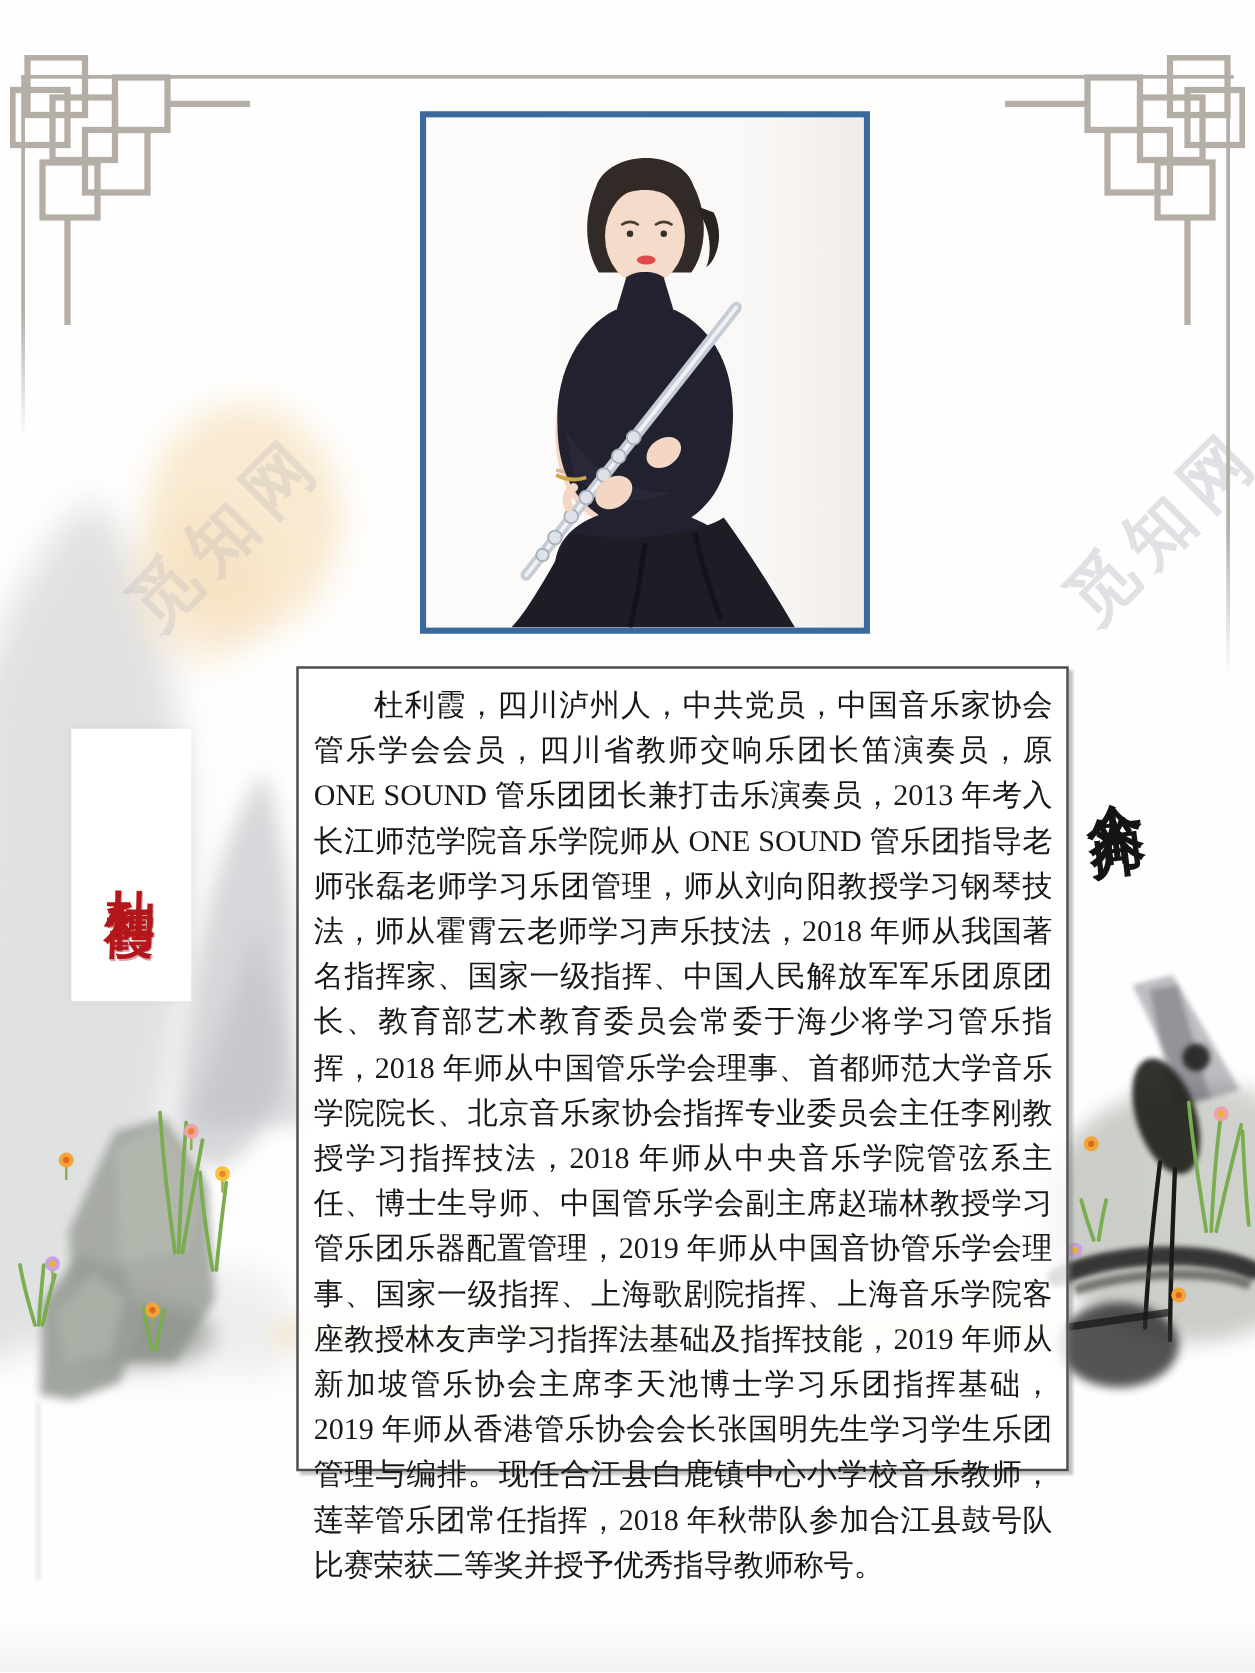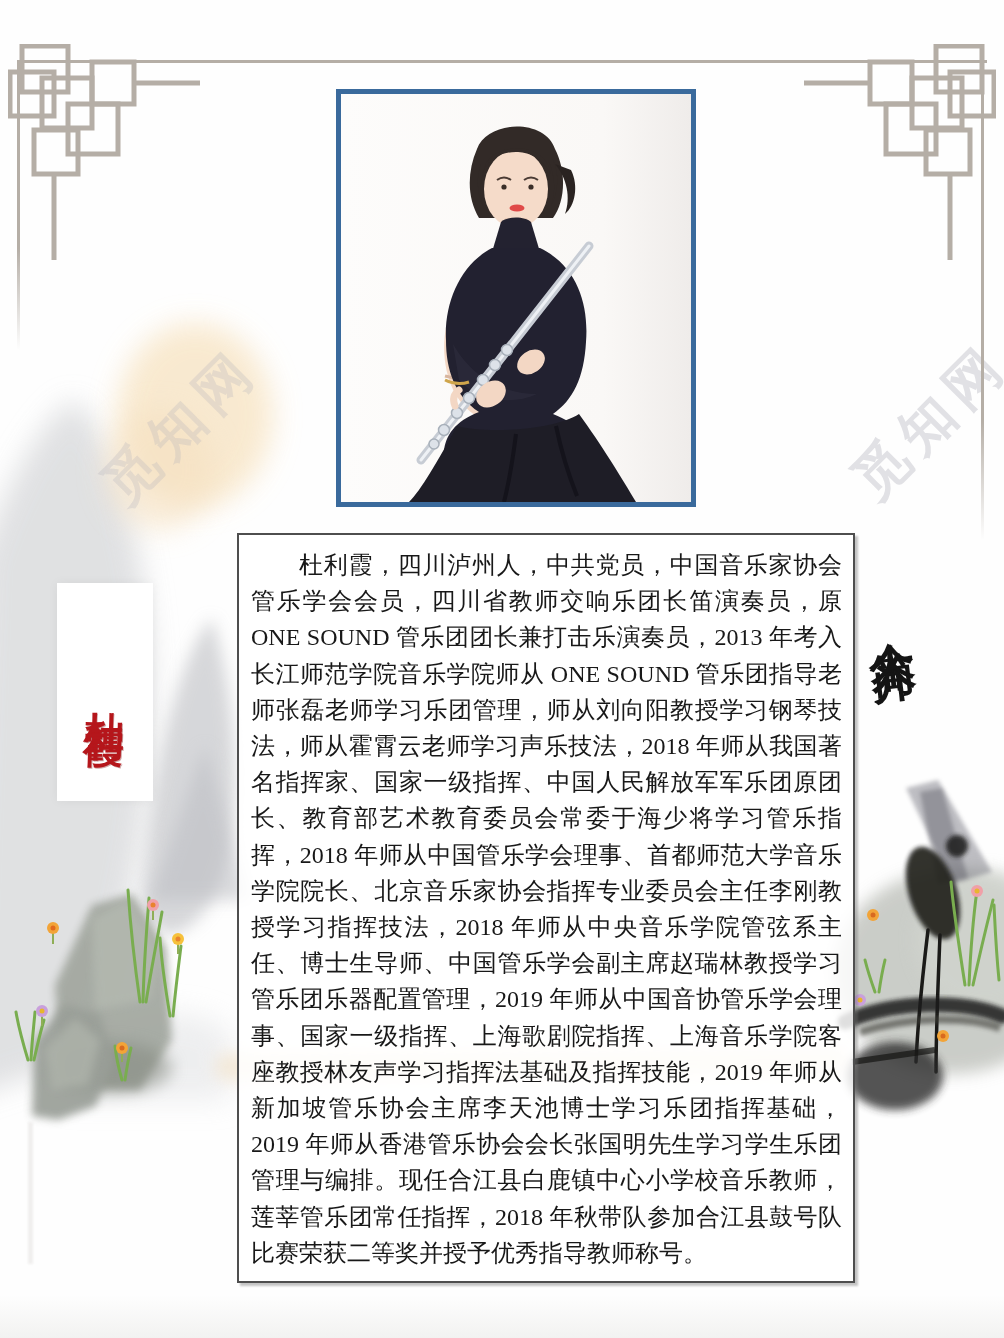--- a/index.html
+++ b/index.html
@@ -41,21 +41,21 @@
   
   .side-title{
     left:868px;top:606px;height:220px;
     writing-mode:vertical-rl;text-orientation:upright;
     font-size:45px;font-weight:800;color:#141414;letter-spacing:5px;
     transform:rotate(-7deg);
   }
 
   
   .bio-box{
-    left:237px;top:533px;width:618px;height:750px;box-sizing:border-box;
+    left:237px;top:533px;width:618px;height:644px;box-sizing:border-box;
     border:2px solid #4e4e4e;background:rgba(255,255,255,0.84);
     box-shadow:3px 3px 2px rgba(110,110,110,0.4);
     padding:12px 11px 0 12px;
   }
   .bio-text{
     margin:0;font-size:24px;line-height:36.2px;color:#181818;
     text-align:justify;text-justify:inter-character;text-indent:2em;
     font-family:"Liberation Serif","DejaVu Serif",serif;
   }
 

